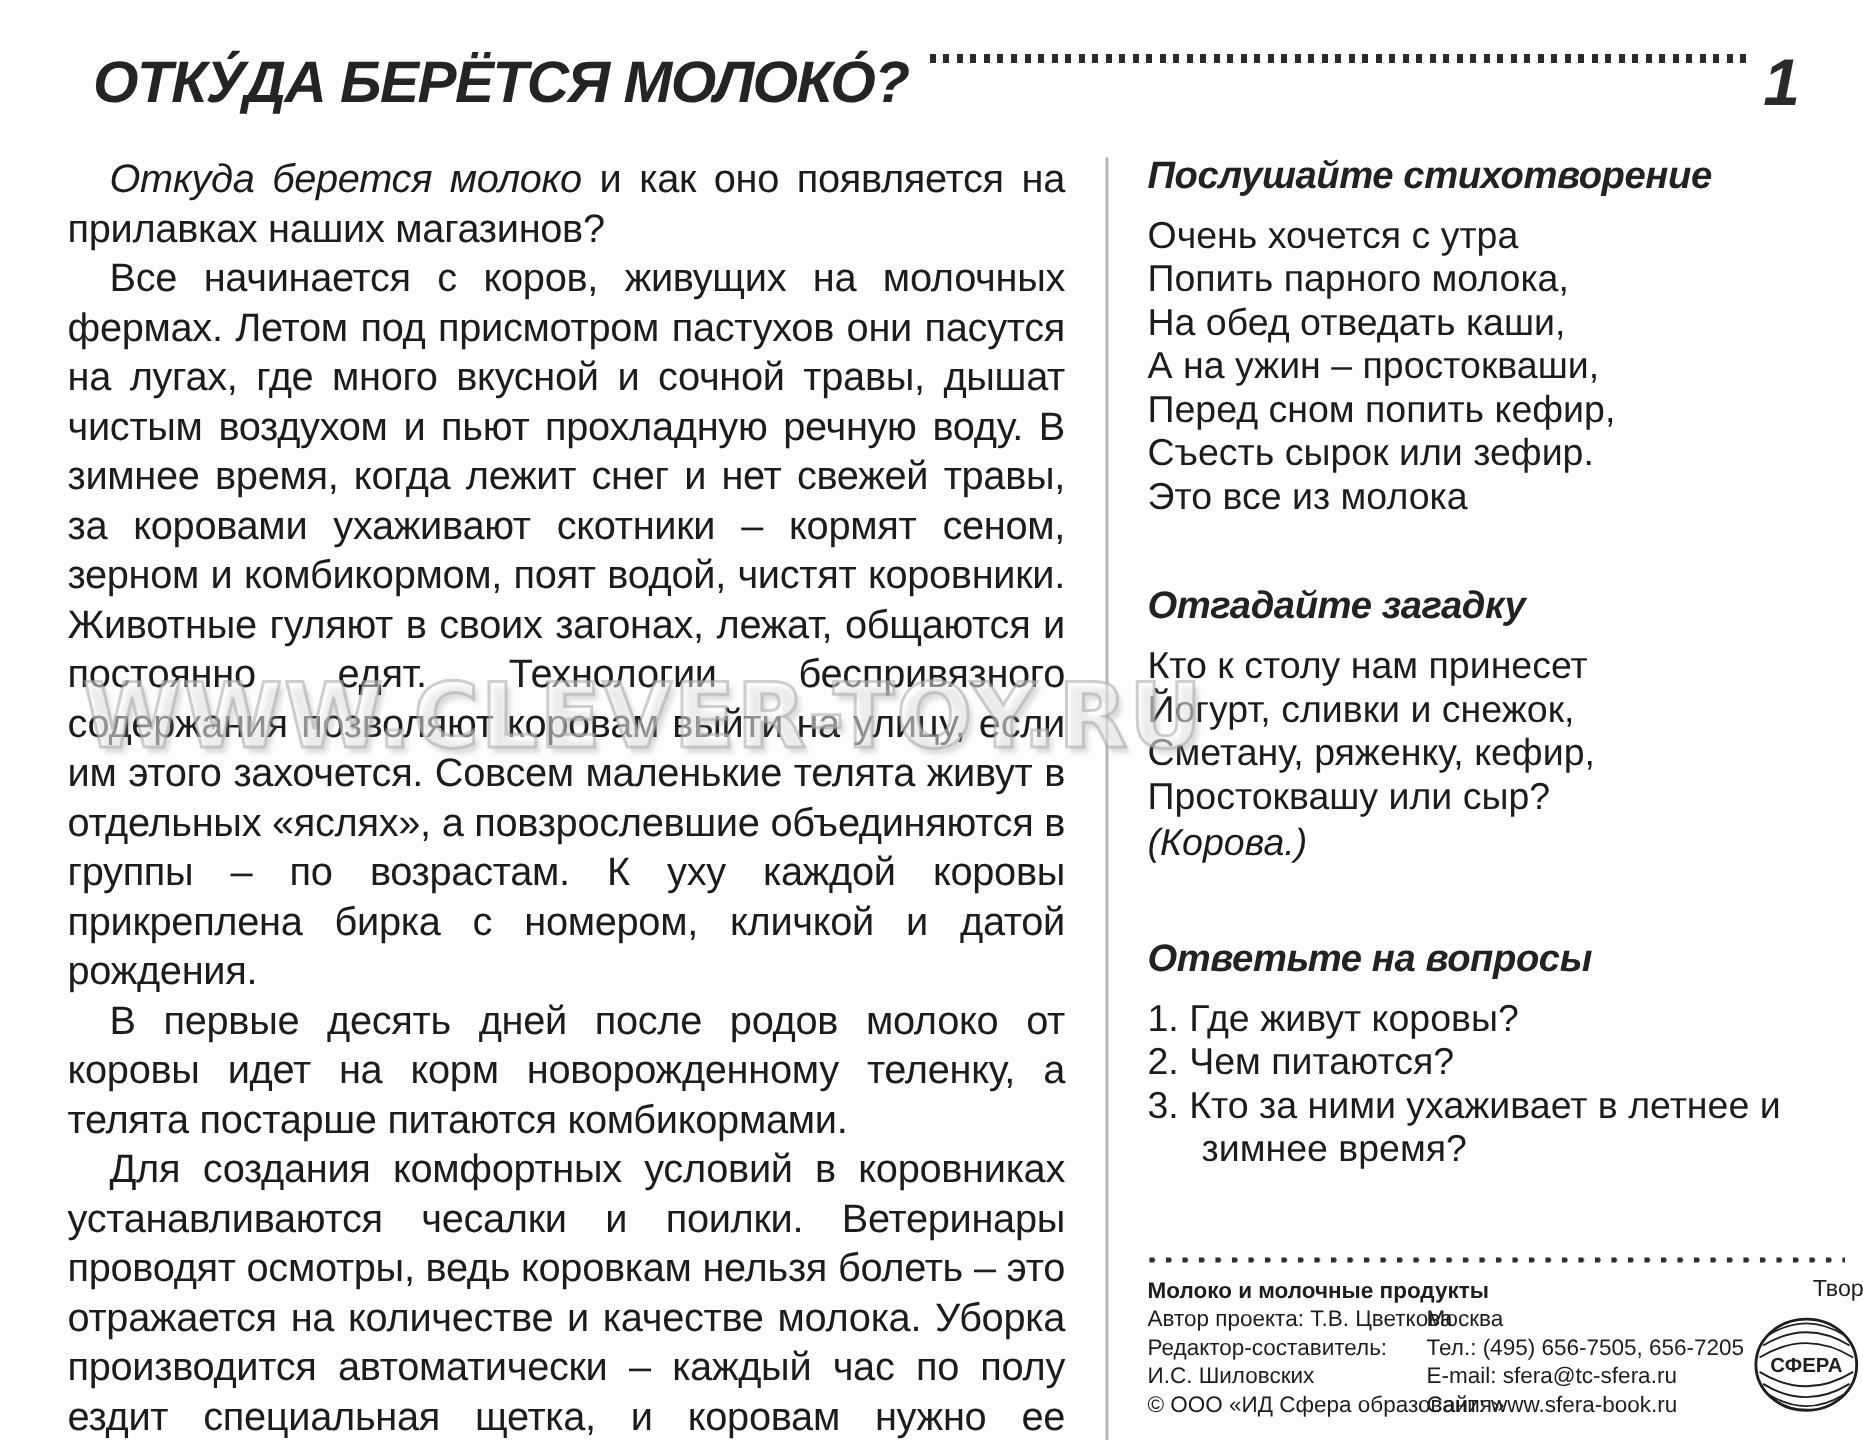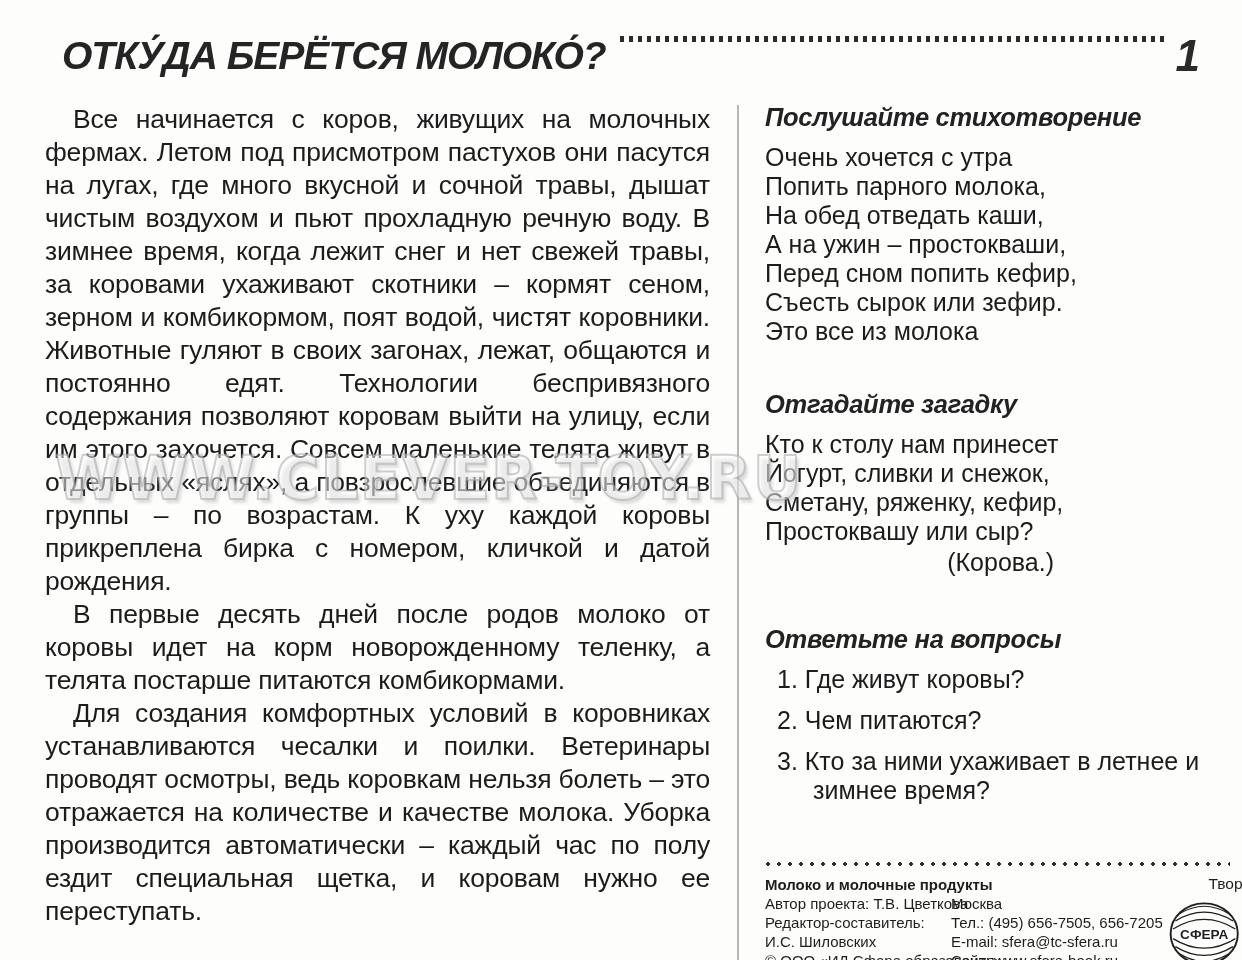--- a/index.html
+++ b/index.html
@@ -49,26 +49,26 @@
     margin:2px 26px 8px 27px;
   }
   .col-right{width:467px;font-size:25px;line-height:29px;color:#1c1c1c;}
   .col-right h2{
     margin:0 0 12px 0;font-size:25.5px;line-height:1.1;
     font-weight:bold;font-style:italic;color:#222;
     letter-spacing:-0.3px;
   }
   .poem-line,.riddle-line{white-space:nowrap;}
   .riddle-answer{
-    text-align:right;
+    font-style:italic;text-align:left;
     padding-right:178px;margin-top:2px;
   }
   .sec-riddle{margin-top:44px;}
   .sec-questions{margin-top:48px;}
-  .question-item{padding-left:36px;text-indent:-36px;margin:12px;}
+  .question-item{padding-left:36px;text-indent:-36px;margin:0;}
 
   
   .pub-footer{margin-top:56px;}
   .dotted-rule{
     height:6px;width:465px;
     background-image:radial-gradient(circle 2px at 3px 3px,#2e2e2e 97%,transparent);
     background-size:11px 6px;background-repeat:repeat-x;
     margin-bottom:8px;
   }
   .f-grid{display:flex;font-size:15px;line-height:19px;color:#1d1d1d;}
@@ -101,20 +101,21 @@
 
   <header class="title-row">
     <h1>ОТКУ́ДА БЕРЁТСЯ МОЛОКО́?</h1>
     <div class="leader"></div>
     <div class="pagenum">1</div>
   </header>
 
   <div class="content">
 
     <div class="col-left">
+      <p><em>Откуда берется молоко</em><span> и как оно появляется на прилавках наших магазинов?</span></p>
       <p>Все начинается с коров, живущих на молочных фермах. Летом под присмотром пастухов они пасутся на лугах, где много вкусной и сочной травы, дышат чистым воздухом и пьют прохладную речную воду. В зимнее время, когда лежит снег и нет свежей травы, за коровами ухаживают скотники – кормят сеном, зерном и комбикормом, поят водой, чистят коровники. Животные гуляют в своих загонах, лежат, общаются и постоянно едят. Технологии беспривязного содержания позволяют коровам выйти на улицу, если им этого захочется. Совсем маленькие телята живут в отдельных «яслях», а повзрослевшие объединяются в группы – по возрастам. К уху каждой коровы прикреплена бирка с номером, кличкой и датой рождения.</p>
       <p>В первые десять дней после родов молоко от коровы идет на корм новорожденному теленку, а телята постарше питаются комбикормами.</p>
       <p>Для создания комфортных условий в коровниках устанавливаются чесалки и поилки. Ветеринары проводят осмотры, ведь коровкам нельзя болеть – это отражается на количестве и качестве молока. Уборка производится автоматически – каждый час по полу ездит специальная щетка, и коровам нужно ее переступать.</p>
 
     </div>
 
     <div class="divider"></div>
 
     <div class="col-right">
 

